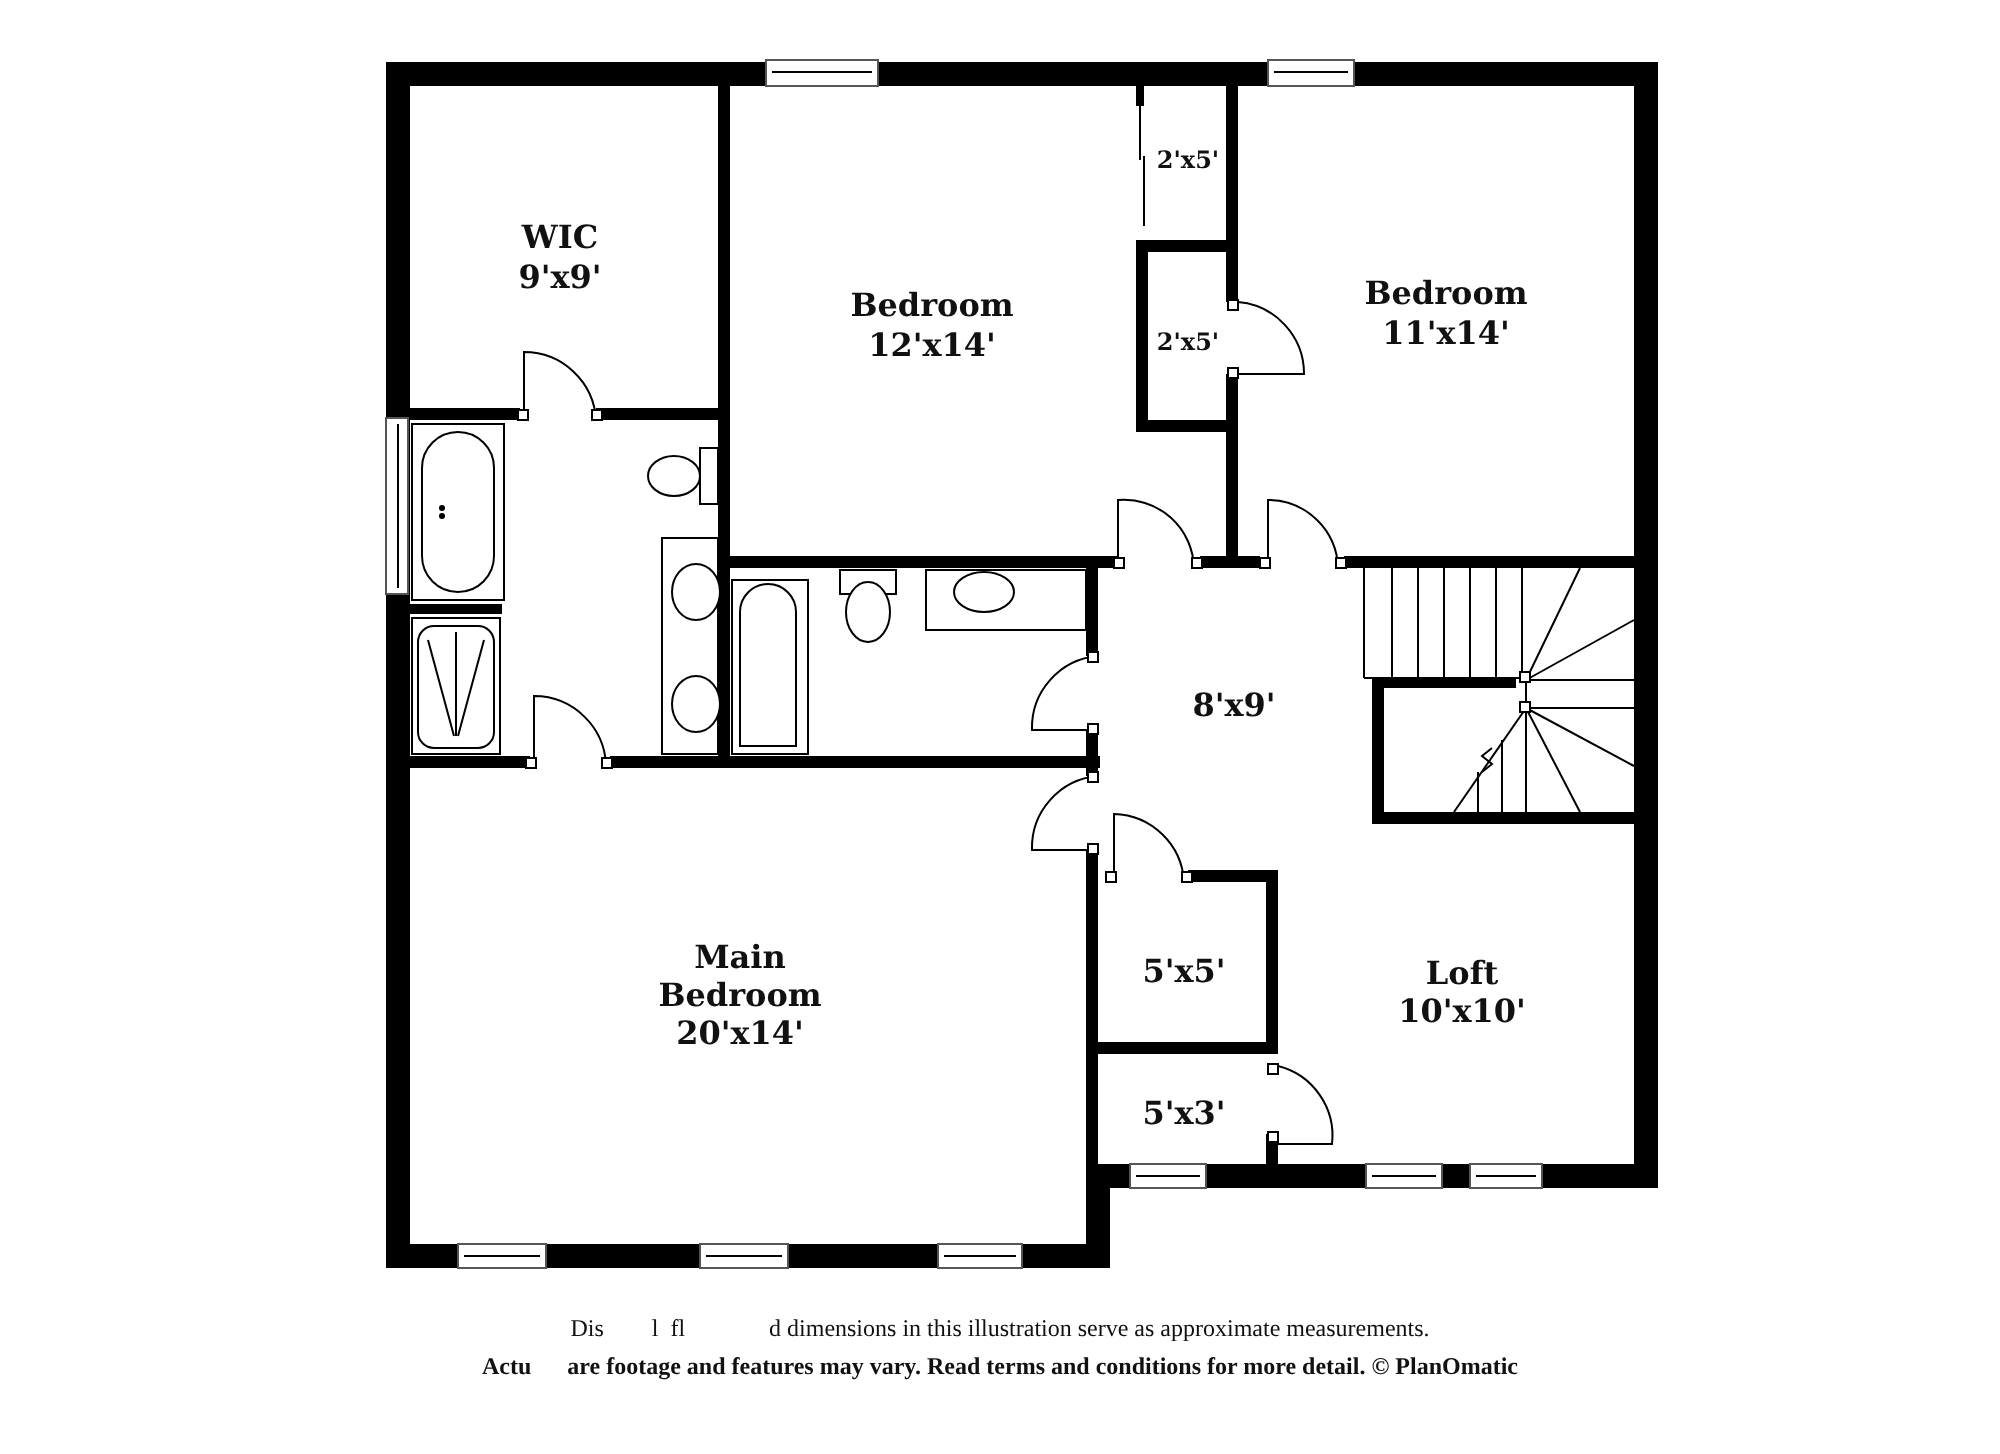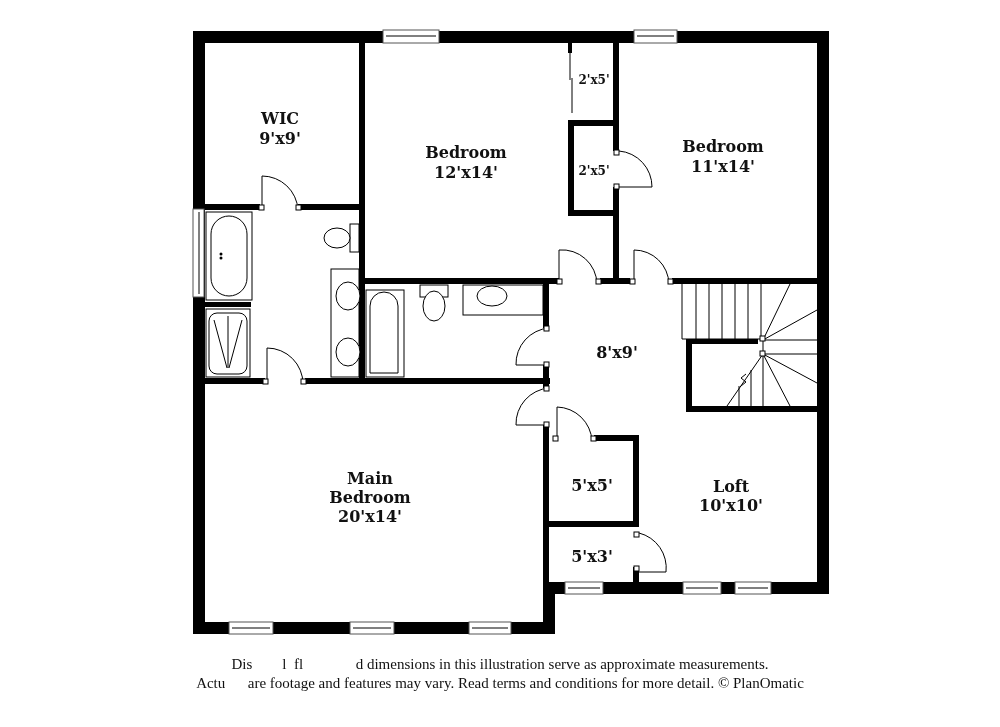--- a/index.html
+++ b/index.html
@@ -8,24 +8,24 @@
   .wall { fill: #000; }
   .thin { fill: none; stroke: #000; stroke-width: 1; }
   .fixture { fill: #fff; stroke: #000; stroke-width: 1; }
   .win { fill: #fff; stroke: #555; stroke-width: 1; }
   .jamb { fill: #fff; stroke: #000; stroke-width: 1; }
   .label { font-family: "DejaVu Serif", serif; font-weight: bold; fill: #111; text-anchor: middle; }
   .lbl-lg { font-size: 16px; }
   .lbl-sm { font-size: 12px; }
   .disclaimer {
     position: absolute; left: 0; width: 1000px; text-align: center;
-    font-family: "Liberation Serif", serif; font-size: 15px; color: #111; line-height: 19px;
+    font-family: "Liberation Serif", serif; font-size: 12px; color: #111; line-height: 19px;
   }
   #disc1 { top: 655px; }
-  #disc2 { top: 674px; }
+  #disc2 { top: 674px; font-weight: bold; }
 </style>
 </head>
 <body>
 
 <svg id="plan" viewBox="0 0 1000 640" xmlns="http://www.w3.org/2000/svg">
 
   <g>
 
     <rect class="wall" x="193" y="31" width="636" height="12"></rect>
 

